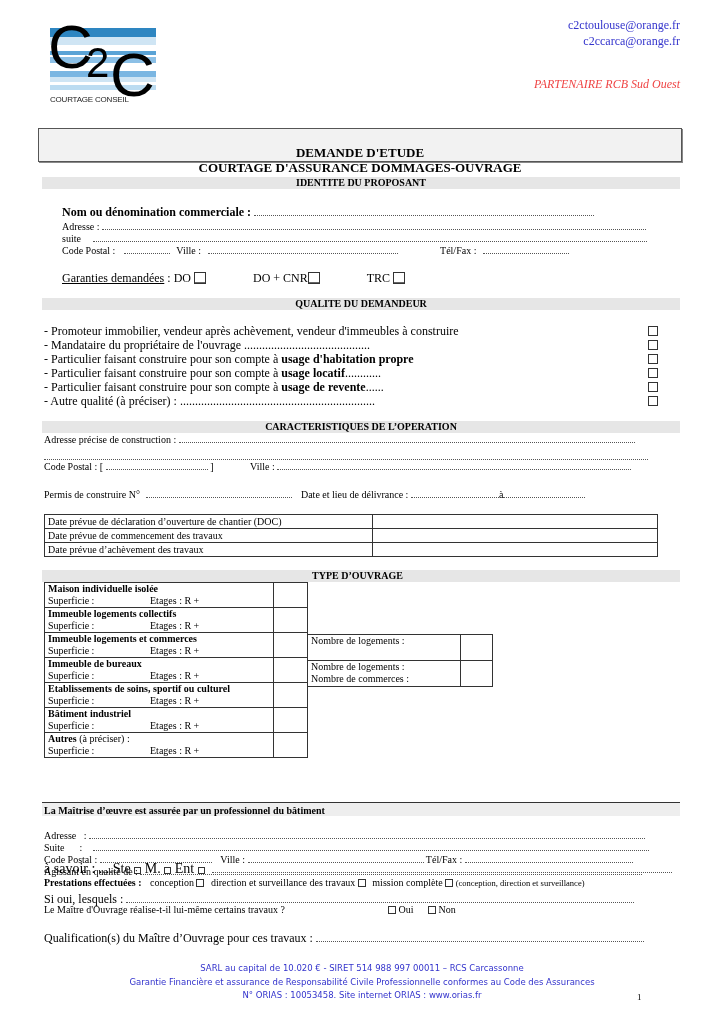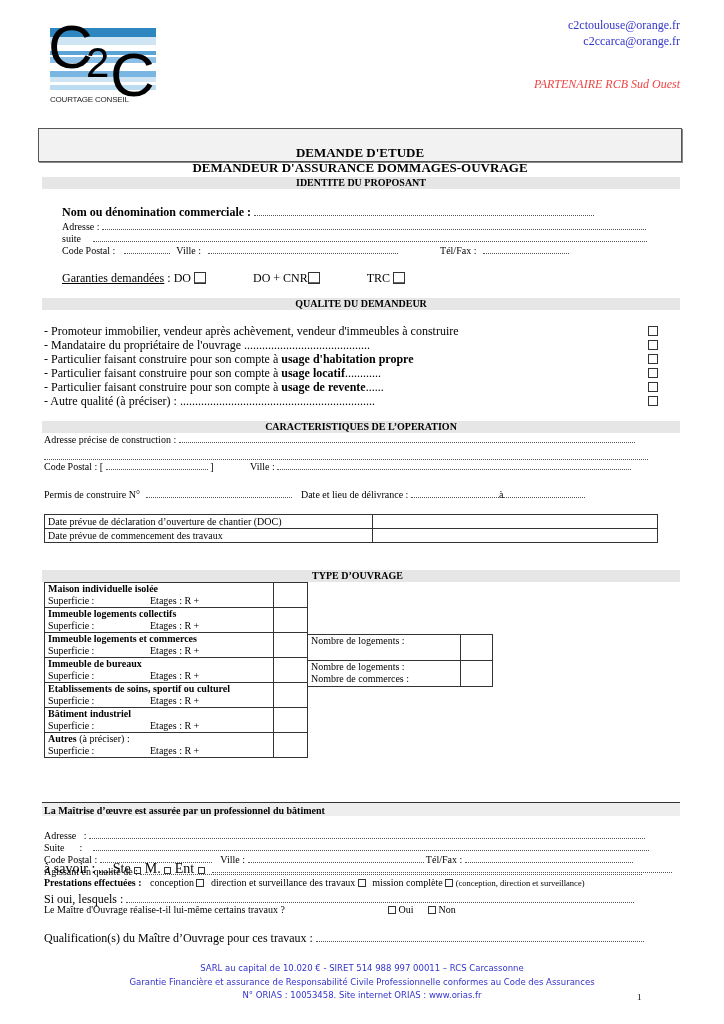--- a/index.html
+++ b/index.html
@@ -57,21 +57,21 @@
 </div>
 
 <div class="abs contact">
   <div>c2ctoulouse@orange.fr</div>
   <div>c2ccarca@orange.fr</div>
 </div>
 <div class="abs partner">PARTENAIRE RCB Sud Ouest</div>
 
 <div class="abs title-box">
   <div>DEMANDE D'ETUDE</div>
-  <div>DEMANDEUR D'ASSURANCE DOMMAGES-OUVRAGE</div>
+  <div>COURTAGE D'ASSURANCE DOMMAGES-OUVRAGE</div>
 </div>
 
 <div class="abs section-bar" style="top:177px;">IDENTITE DU PROPOSANT</div>
 
 <div class="abs line" style="left:62px;top:205px;font-size:12px;font-weight:bold;">
   <span>Nom ou dénomination commerciale :</span>
   <span class="dots" style="width:340px;"></span>
 </div>
 <div class="abs line" style="left:62px;top:220px;font-size:10px;">
   <span>Adresse :</span>
@@ -138,20 +138,24 @@
 </div>
 
 <table class="abs dates" style="left:44px;top:514px;width:614px;">
   <tbody>
       <tr>
         <td style="width:328px;">Date prévue de déclaration d’ouverture de chantier (DOC)</td>
         <td></td>
       </tr>
   <tr>
         <td>Date prévue de commencement des travaux</td>
+        <td></td>
+      </tr>
+  <tr>
+        <td>Date prévue d’achèvement des travaux</td>
         <td></td>
       </tr>
 </tbody>
   </table>
 
 <div class="abs section-bar" style="top:570px;left:42px;width:638px;">
   <span style="position:absolute;left:270px;">TYPE D’OUVRAGE</span>
 </div>
 
 <table class="abs ouvrage" style="left:44px;top:582px;width:264px;">

